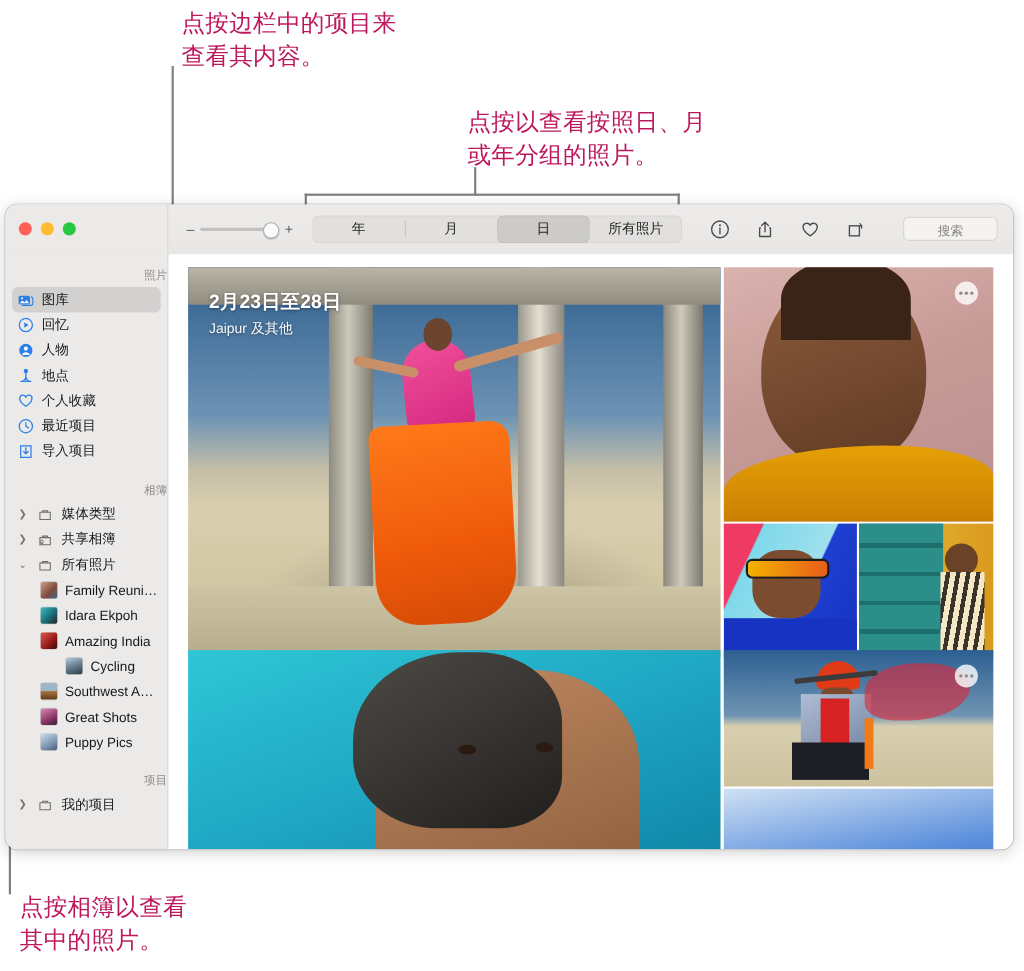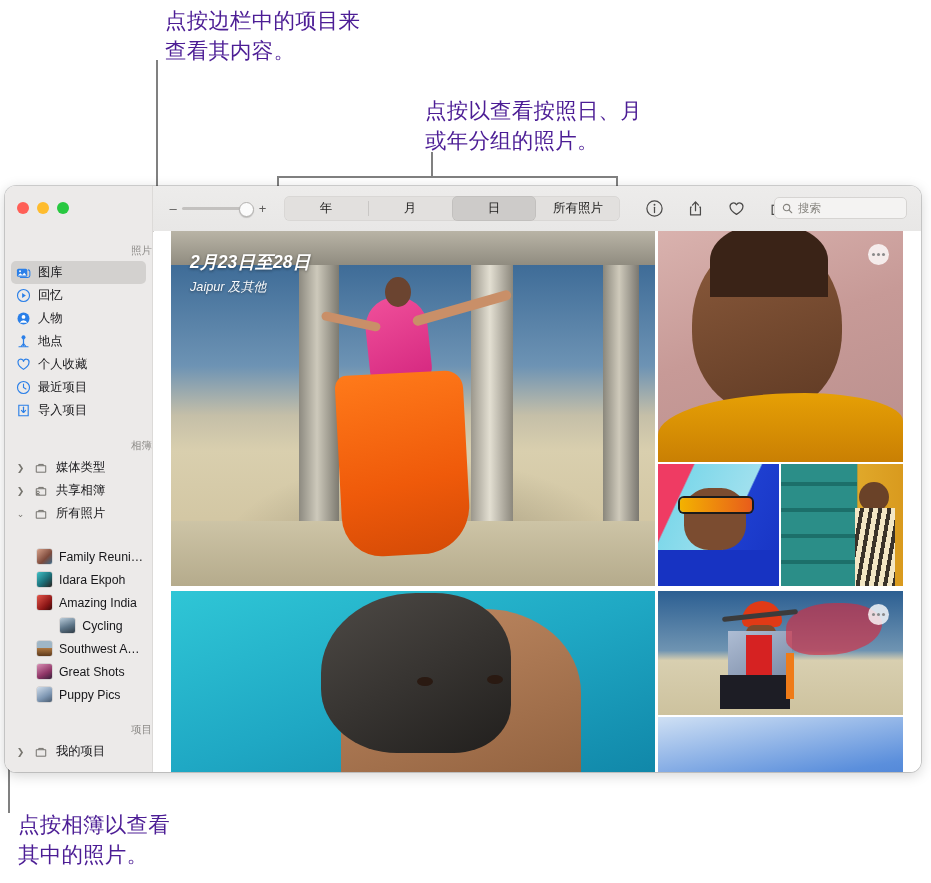--- a/index.html
+++ b/index.html
@@ -11,21 +11,21 @@
     position:relative;
     -webkit-font-smoothing:antialiased;
   }
   .stage{position:absolute;left:0;top:0;width:931px;height:883px;}
 
   
   .callout{
     position:absolute;
     font-size:21.5px;
     line-height:30px;
-    color:#4c1d95;
+    color:#be185d;
     letter-spacing:0.2px;
     white-space:pre-line;
     font-weight:400;
   }
   .calloutline{position:absolute;background:#808080;}
 
   
   .window{
     position:absolute;
     left:5px;top:186px;
@@ -88,23 +88,23 @@
   }
   .seg.active:before,.seg.active + .seg:before{background:transparent;}
 
   
   .tbicons{
     position:absolute;left:640px;top:0;height:45px;display:flex;align-items:center;gap:22px;
   }
   .tbicon{width:19px;height:19px;color:#4c4b4a;display:block;}
 
   .searchbox{
-    position:absolute;right:14px;top:11px;width:133px;height:22px;
+    position:absolute;right:14px;top:11px;width:86px;height:22px;
     background:#f4f3f2;border:1px solid #d6d4d2;border-radius:5px;
-    display:flex;align-items:center;padding:0 7px;gap:5px;box-sizing:border-box;
+    display:flex;align-items:center;padding:0 7px;gap:5px;box-sizing:border-box;flex-direction:column;
   }
   .searchbox .ph{font-size:11.5px;color:#86847f;}
 
   
   .sidebar{
     position:absolute;left:0;top:45px;width:148px;bottom:0;
     background:#eceae9;
     border-right:1px solid #dcdad8;
     box-sizing:border-box;
     padding-top:9px;
@@ -340,21 +340,21 @@
         <span class="tw">⌄</span>
         <span class="ic">
           <svg width="14" height="14" viewBox="0 0 16 16">
               <path d="M2.6 5.4h10.8v7.4H2.6z" fill="none" stroke="#6f6d68" stroke-width="1.1"></path>
               <path d="M5.4 5.2V3.9h5.2v1.3" fill="none" stroke="#6f6d68" stroke-width="1.1"></path>
             </svg>
         </span>
         <span class="lbl">所有照片</span>
       </div>
 
-      <div class="sbrow" style="padding-left:26px;margin-top:20px;">
+      <div class="sbrow" style="padding-left:26px;">
         <span class="thumb" style="background:linear-gradient(135deg,#d6a089,#7d4a3c 60%,#3d6b8a);"></span>
         <span class="lbl">Family Reuni…</span>
       </div>
       <div class="sbrow" style="padding-left:26px;align-items:center;">
         <span class="thumb" style="background:linear-gradient(135deg,#3fc0c6,#1b6f78 55%,#2a2320);"></span>
         <span class="lbl">Idara Ekpoh</span>
       </div>
       <div class="sbrow" style="padding-left:26px;">
         <span class="thumb" style="background:linear-gradient(135deg,#e4564a,#8c1616 65%,#3a0b0b);"></span>
         <span class="lbl">Amazing India</span>
@@ -387,21 +387,21 @@
               <path d="M5.4 5.2V3.9h5.2v1.3" fill="none" stroke="#6f6d68" stroke-width="1.1"></path>
             </svg>
         </span>
         <span class="lbl">我的项目</span>
       </div>
     </div>
 
     <div class="content">
       <div class="grid">
 
-        <div class="group" style="top:0;height:357px;font-style:italic;">
+        <div class="group" style="top:12px;height:357px;">
 
           <div class="bigcell" style="left:0;top:0;width:484px;height:355px;
                       background:
                         radial-gradient(ellipse 60% 40% at 52% 92%, rgba(0,0,0,.25), transparent 70%),
                         linear-gradient(to bottom,#2f5f8e 0%,#6d93b4 38%,#c5bfa8 52%,#d9cfae 62%,#cdbf9a 100%);">
 
             <div style="position:absolute;left:128px;top:0;width:40px;height:290px;background:linear-gradient(90deg,#8d8a80,#cdc9bb 45%,#7d7a70);"></div>
             <div style="position:absolute;left:300px;top:0;width:42px;height:300px;background:linear-gradient(90deg,#9b978c,#e3dfd2 45%,#8b877c);"></div>
             <div style="position:absolute;left:432px;top:0;width:36px;height:310px;background:linear-gradient(90deg,#8a877c,#cfcabb 45%,#7a7770);"></div>
             <div style="position:absolute;left:0;top:0;width:484px;height:34px;background:linear-gradient(180deg,#b9b4a6,#908c80);"></div>

